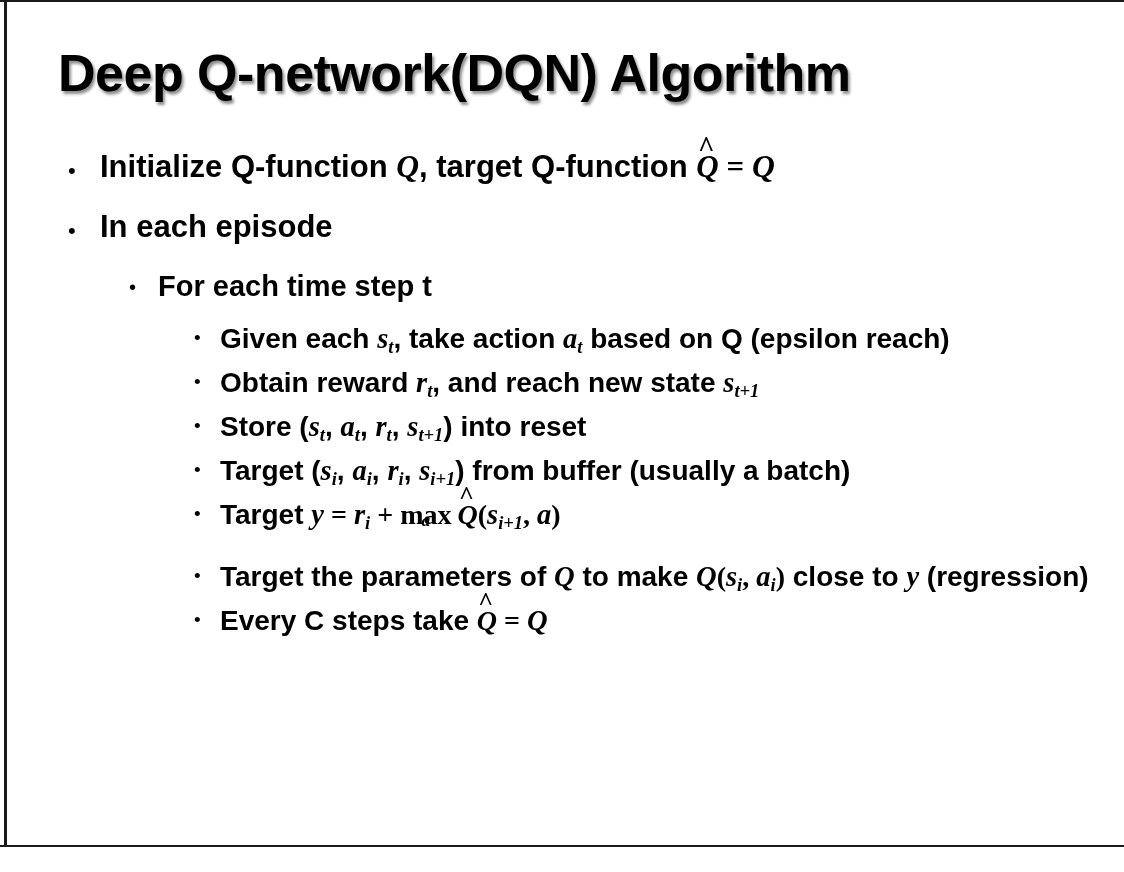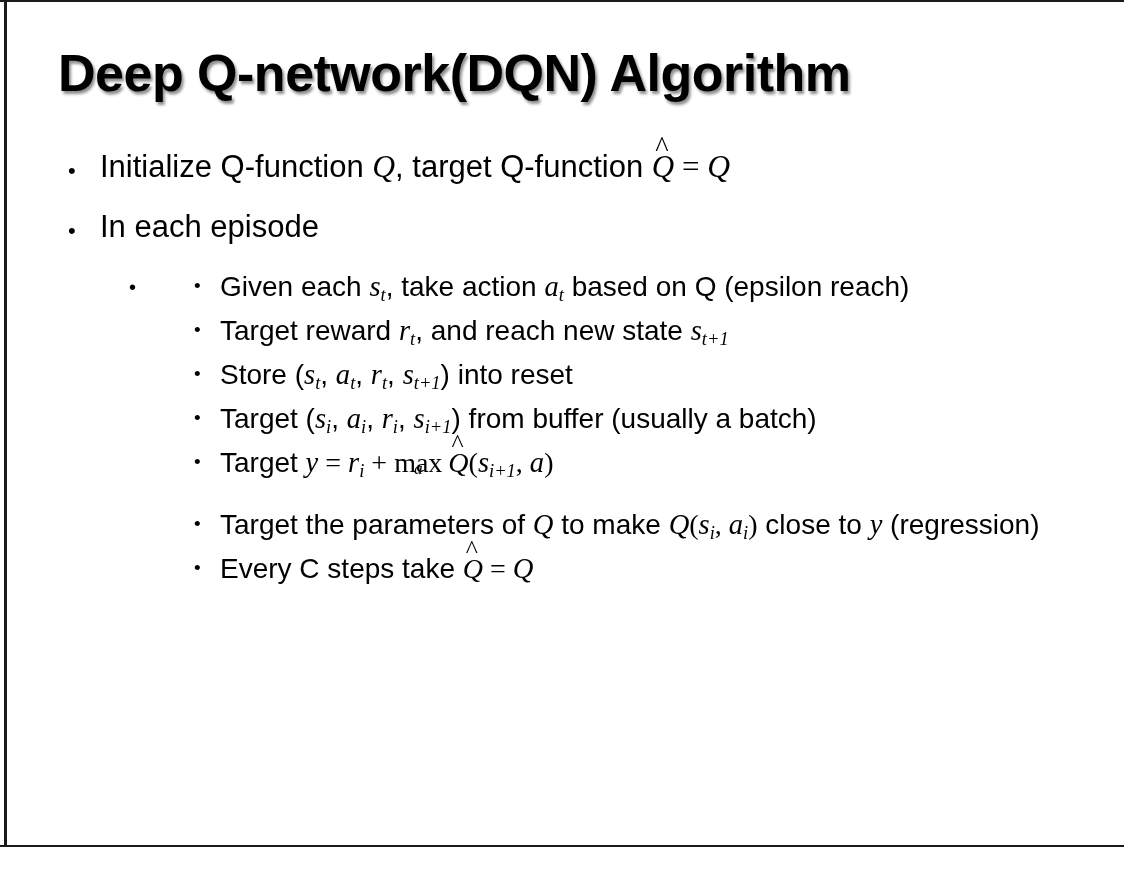--- a/index.html
+++ b/index.html
@@ -62,20 +62,21 @@
     box-sizing: border-box;
   }
   .bullet .dot {
     position: absolute;
     font-size: 26px;
     line-height: 1;
     user-select: none;
   }
   .bullet .txt {
     display: block;
+    font-weight: bold;
   }
 
   
   .lvl1 {
     padding-left: 100px;
     margin-bottom: 22px;
   }
   .lvl1 .dot { left: 68px; top: 12px; font-size: 22px; }
   .lvl1 .txt { font-size: 31px; line-height: 38px; }
 
@@ -167,30 +168,31 @@
       <span class="txt"><span>Initialize Q-function </span><span class="m">Q</span><span>, target Q-function </span><span class="qhat"><span class="acc">^</span><span>Q</span></span><span class="op"> = </span><span class="m">Q</span></span>
     </div>
 
     <div class="bullet lvl1">
       <span class="dot">•</span>
       <span class="txt">In each episode</span>
     </div>
 
     <div class="bullet lvl2">
       <span class="dot">•</span>
+      <span class="txt">For each time step t</span>
     </div>
 
     <div class="bullet lvl3">
       <span class="dot">•</span>
       <span class="txt"><span>Given each </span><span class="m">s</span><sub class="ms">t</sub><span>, take action </span><span class="m">a</span><sub class="ms">t</sub><span> based on Q (epsilon reach)</span></span>
     </div>
 
     <div class="bullet lvl3">
       <span class="dot">•</span>
-      <span class="txt"><span>Target reward </span><span class="m">r</span><sub class="ms">t</sub><span>, and reach new state </span><span class="m">s</span><sub class="ms">t+1</sub></span>
+      <span class="txt"><span>Obtain reward </span><span class="m">r</span><sub class="ms">t</sub><span>, and reach new state </span><span class="m">s</span><sub class="ms">t+1</sub></span>
     </div>
 
     <div class="bullet lvl3">
       <span class="dot">•</span>
       <span class="txt"><span>Store (</span><span class="m">s</span><sub class="ms">t</sub><span>, </span><span class="m">a</span><sub class="ms">t</sub><span>, </span><span class="m">r</span><sub class="ms">t</sub><span>, </span><span class="m">s</span><sub class="ms">t+1</sub><span>) into reset</span></span>
     </div>
 
     <div class="bullet lvl3">
       <span class="dot">•</span>
       <span class="txt"><span>Target (</span><span class="m">s</span><sub class="ms">i</sub><span>, </span><span class="m">a</span><sub class="ms">i</sub><span>, </span><span class="m">r</span><sub class="ms">i</sub><span>, </span><span class="m">s</span><sub class="ms">i+1</sub><span>) from buffer (usually a batch)</span></span>

